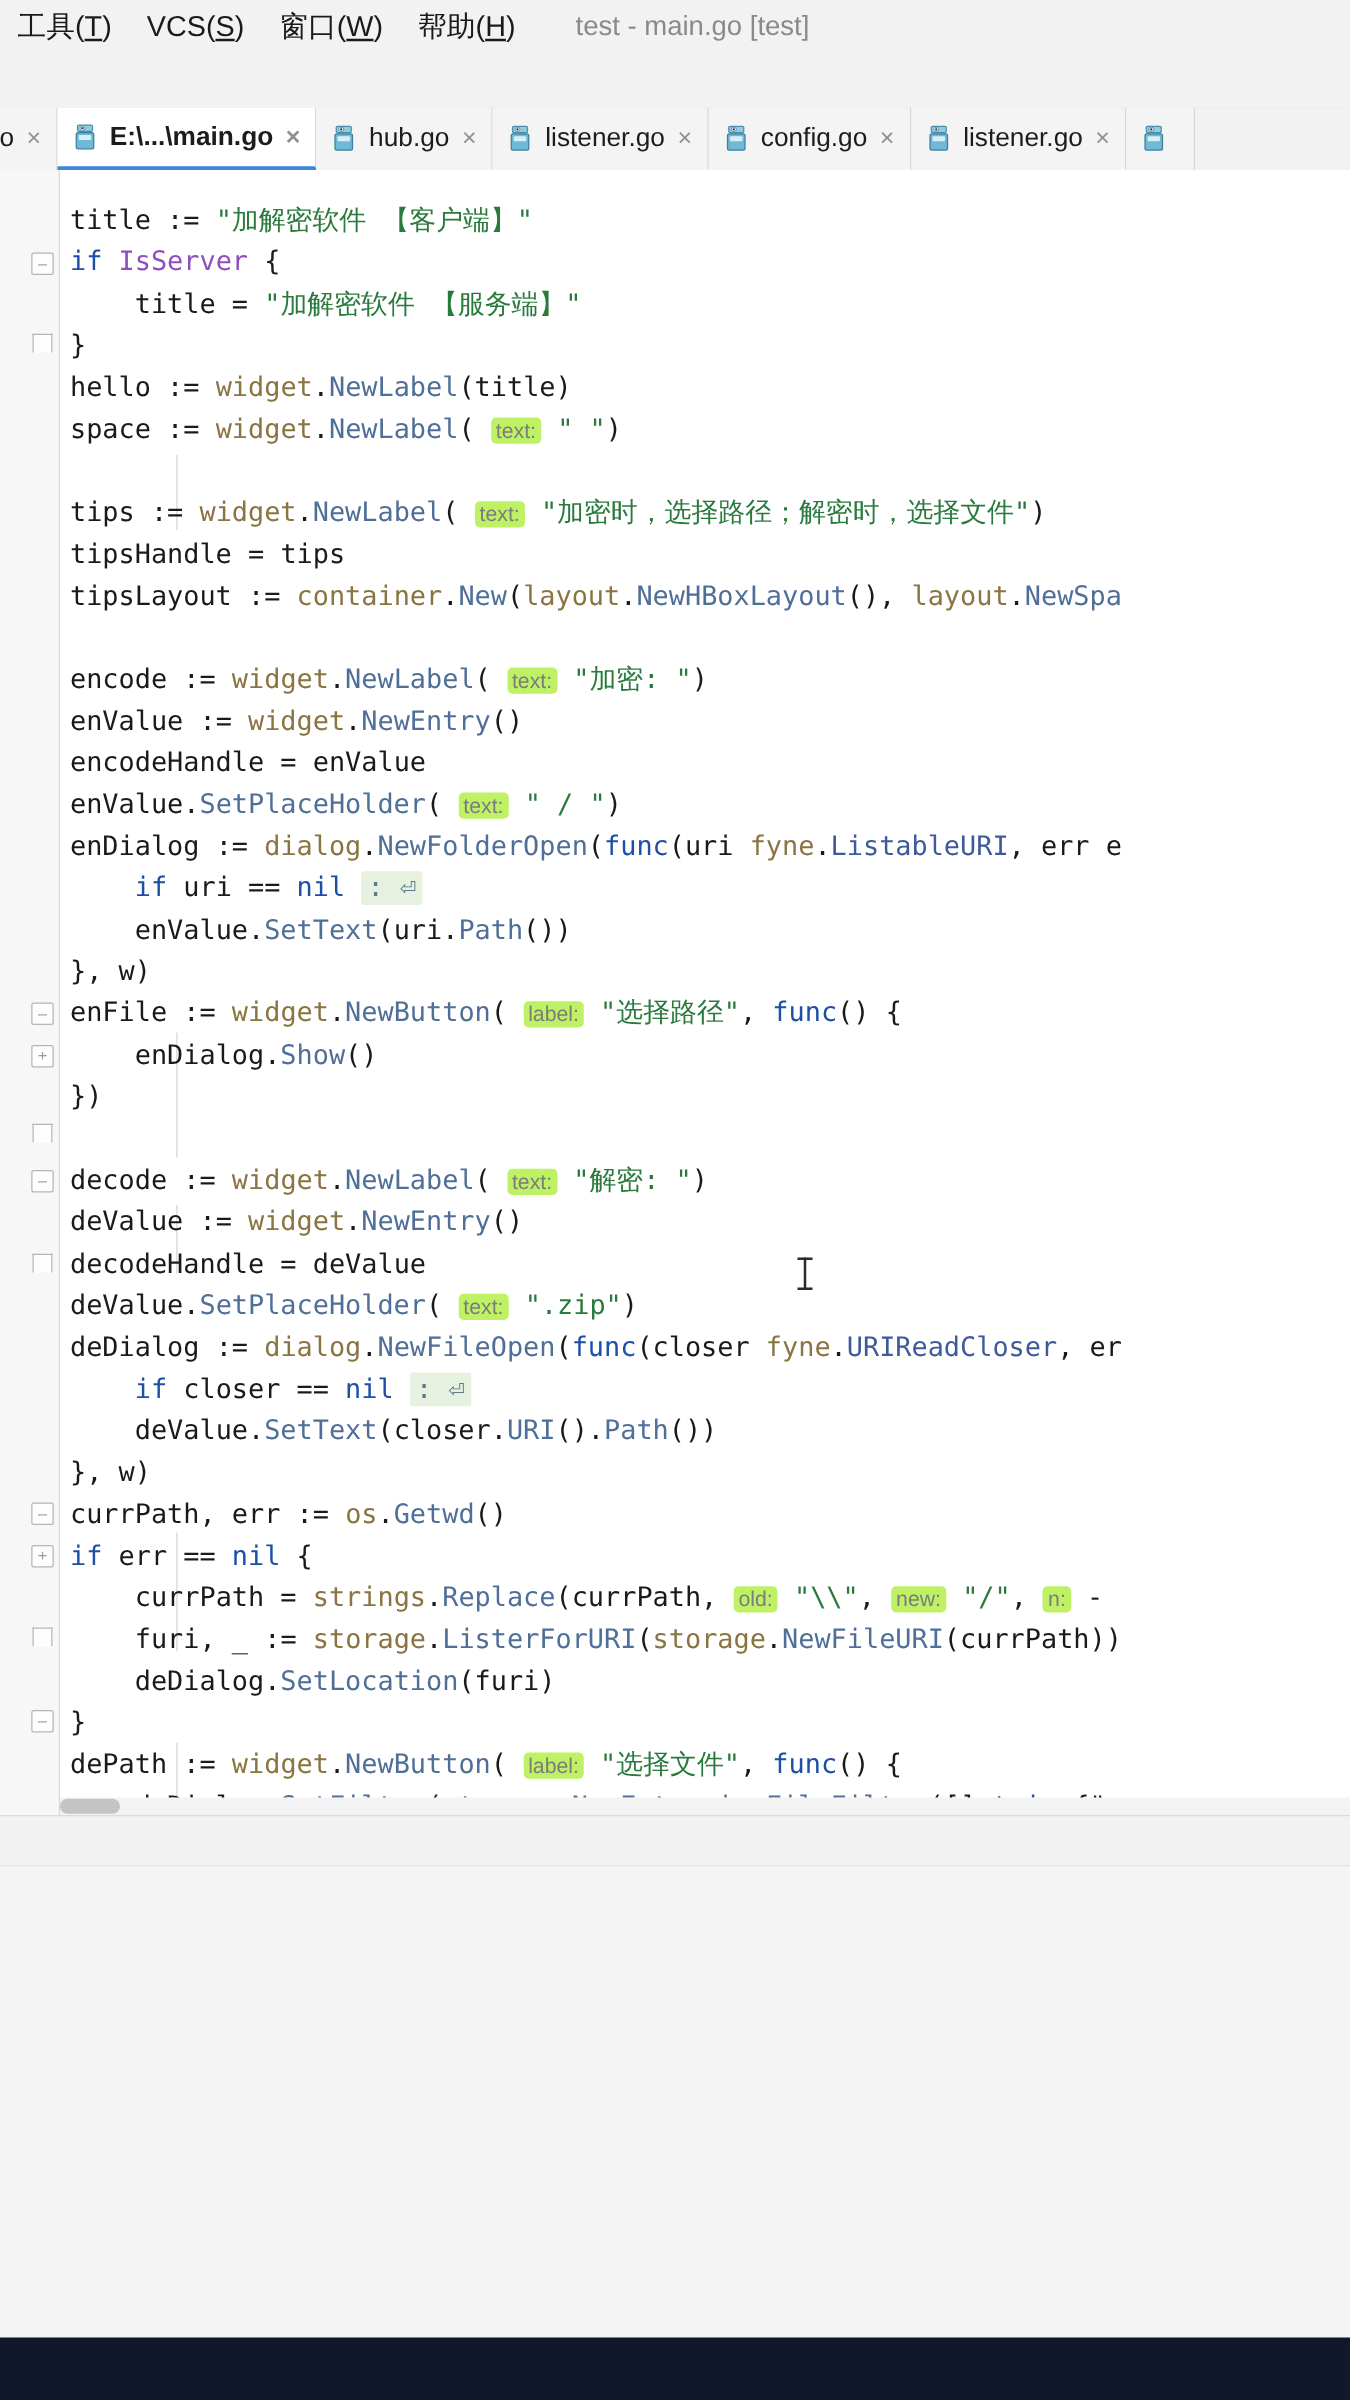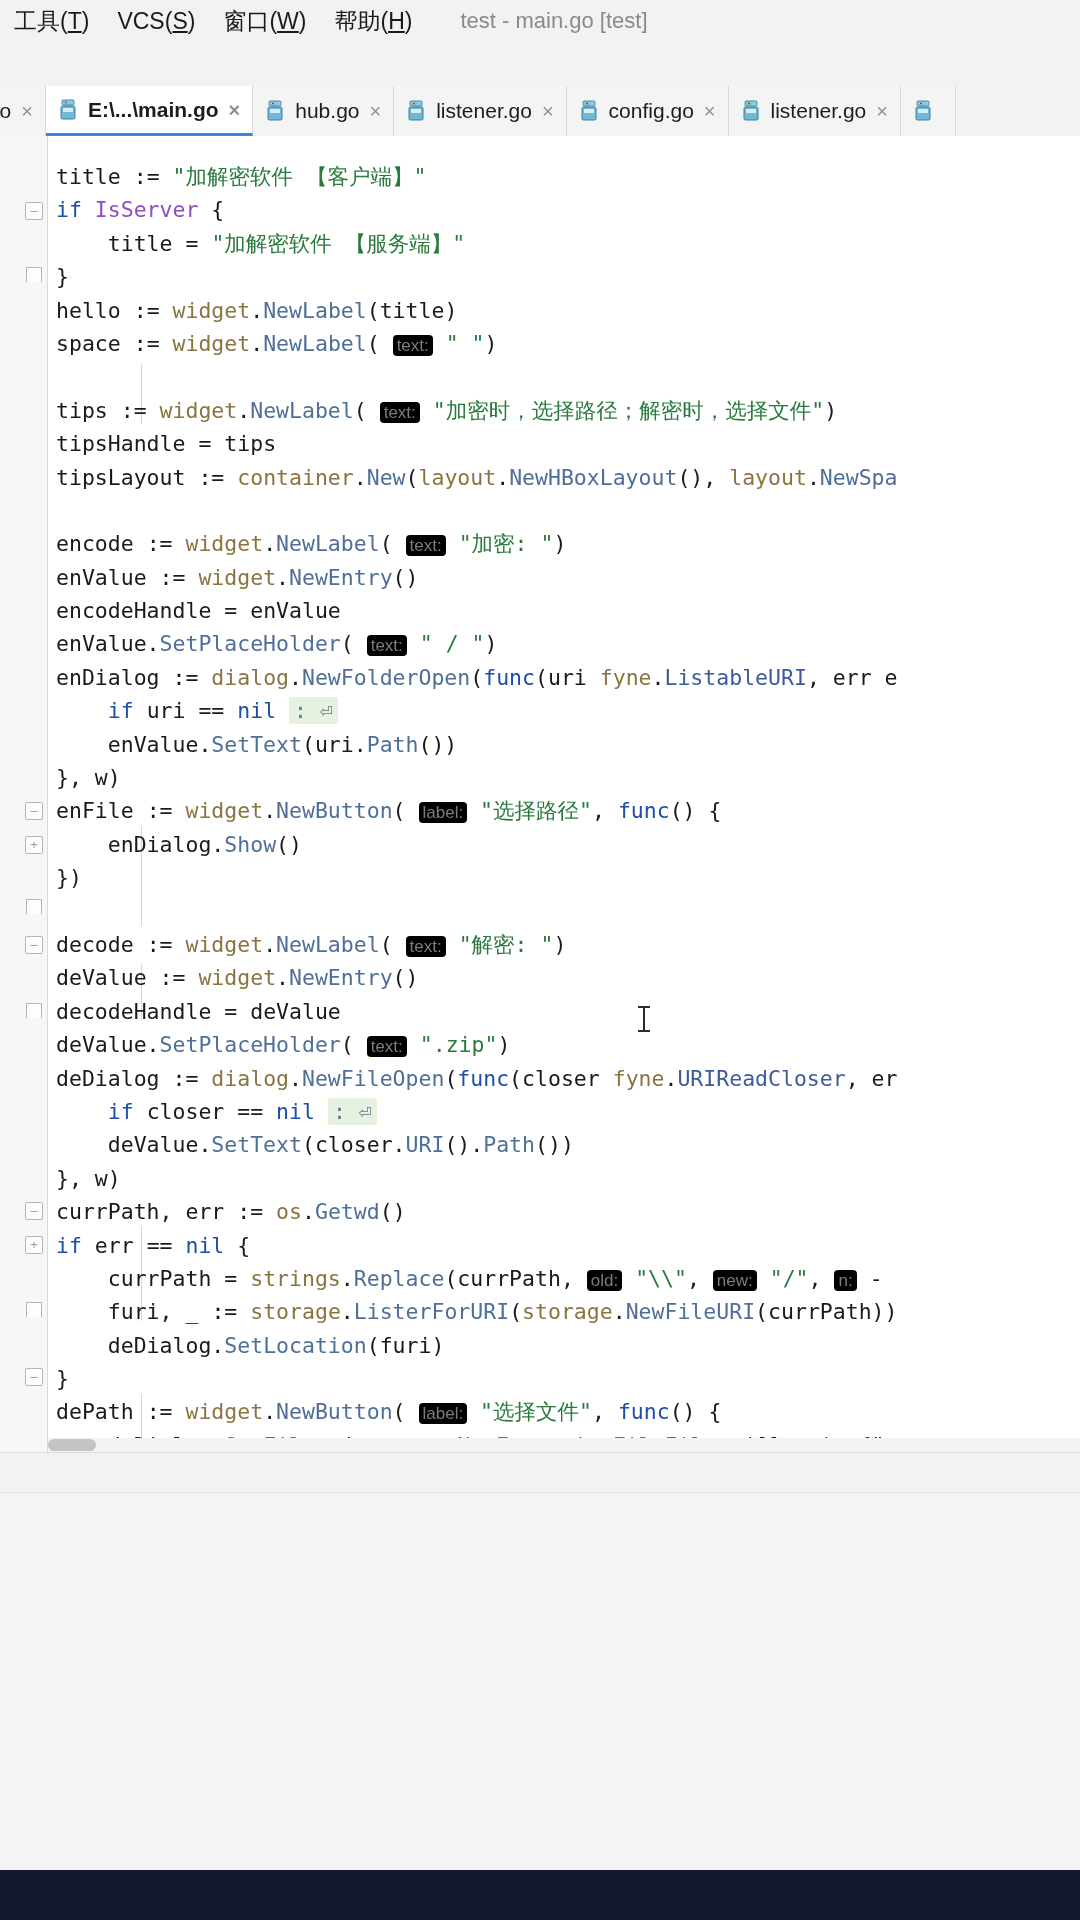--- a/index.html
+++ b/index.html
@@ -152,21 +152,21 @@
   .t-plain   { color: #1a1a1a; }
   .t-kw      { color: #1d4ea8; font-weight: 400; }
   .t-str     { color: #2a7a3e; }
   .t-pkg     { color: #8a7441; }
   .t-fn      { color: #4f6f98; }
   .t-type    { color: #3f5a9b; }
   .t-ident   { color: #1a1a1a; }
   .t-const   { color: #8f4fbf; }
   .t-punct   { color: #1a1a1a; }
   .hint {
-    background: #000000;
+    background: #bef264;
     color: #7c7c7c;
     font-size: 17px;
     border-radius: 4px;
     padding: 1px 4px;
     font-family: "Liberation Sans", sans-serif;
   }
   .foldchip {
     background: #e6f1e0;
     color: #5d7a8a;
     padding: 1px 5px;

